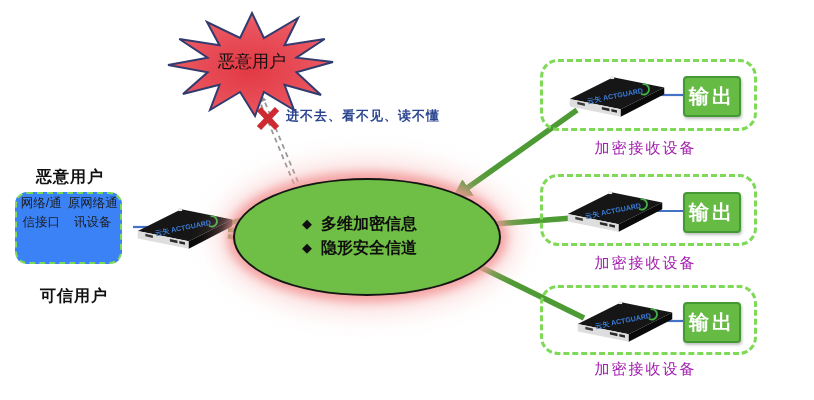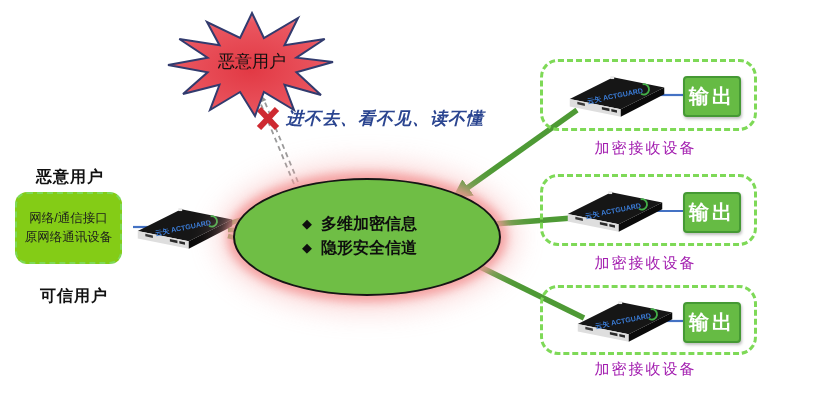--- a/index.html
+++ b/index.html
@@ -2,35 +2,35 @@
 <html><head>
 <meta charset="utf-8">
 <style>
   html,body{margin:0;padding:0;background:#fff;}
   .stage{position:relative;width:814px;height:400px;background:#ffffff;overflow:hidden;
          font-family:"Liberation Sans","DejaVu Sans",sans-serif;}
   .abs{position:absolute;}
   svg{display:block;}
   .overlay{position:absolute;left:0;top:0;pointer-events:none;}
   .h-label{font-weight:bold;color:#111;font-size:16px;letter-spacing:1px;}
-  .iface-box{border:2px dashed #7ed957;border-radius:12px;background:#84cc16;
-             display:flex;flex-direction:column;justify-content:center;text-align:center;
+  .iface-box{border:2px dashed #7ed957;border-radius:12px;background:#3b82f6;
+             display:flex;justify-content:center;text-align:center;
              font-size:12.5px;color:#1c1c1c;line-height:1.5;}
   .recv-box{border:3px dashed #7ed957;border-radius:18px;background:transparent;}
   .out-btn{background:#66bb44;border:2px solid #459934;border-radius:4px;color:#fff;
            font-weight:bold;font-size:20px;display:flex;align-items:center;justify-content:center;
            letter-spacing:3px;box-shadow:1px 2px 3px rgba(0,0,0,.25);text-align:right;}
   .caption{font-size:15px;color:#a21caf;text-align:center;letter-spacing:2px;}
   .ellipse{background:#6fbe45;border:2.5px solid #151515;border-radius:50%;
            box-shadow:0 0 10px 6px rgba(242,148,148,.8),0 0 26px 16px rgba(246,172,172,.45);}
   .bullets{color:#0e0e0e;font-weight:bold;font-size:16px;line-height:24px;white-space:nowrap;}
   .bullet-row{display:flex;align-items:center;}
   .bullet-glyph{font-size:13px;margin-right:9px;}
   .burst-label{font-size:17px;font-weight:normal;color:#101010;text-align:center;white-space:nowrap;}
-  .blocked-text{font-size:17px;font-weight:bold;color:#2b4590;letter-spacing:1px;white-space:nowrap;font-style:italic;}
+  .blocked-text{font-size:13px;font-weight:bold;color:#2b4590;letter-spacing:1px;white-space:nowrap;}
 </style>
 </head>
 <body>
 
 <div class="stage">
 
   <svg class="overlay" width="814" height="400" viewBox="0 0 814 400">
     <defs>
       <marker id="ah" viewBox="0 0 10 10" refX="7.5" refY="5" markerWidth="3.6" markerHeight="3.6" orient="auto">
         <path d="M0,0 L10,5 L0,10 Z" fill="#4e9a35"></path>

